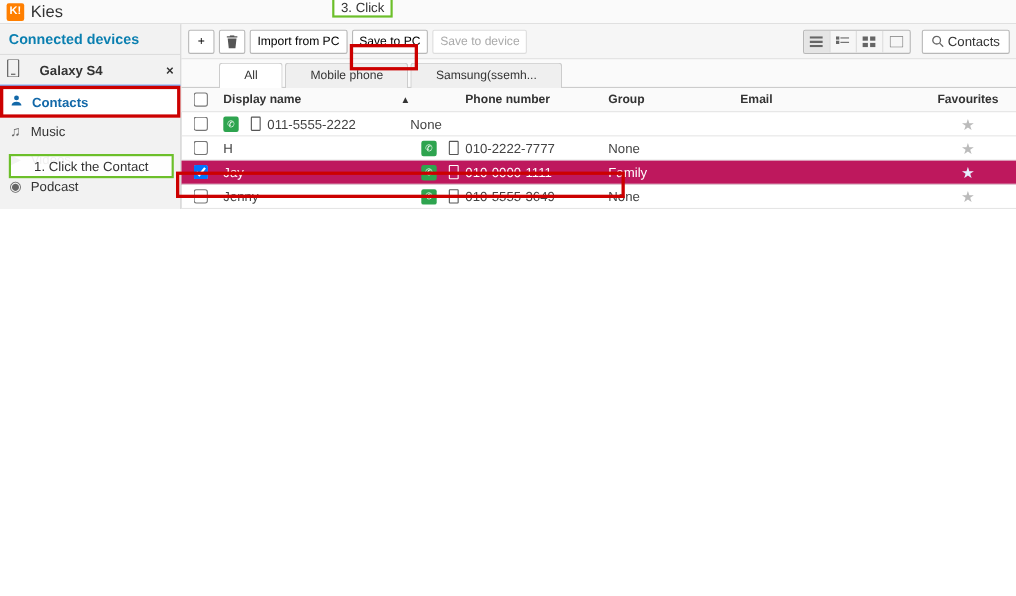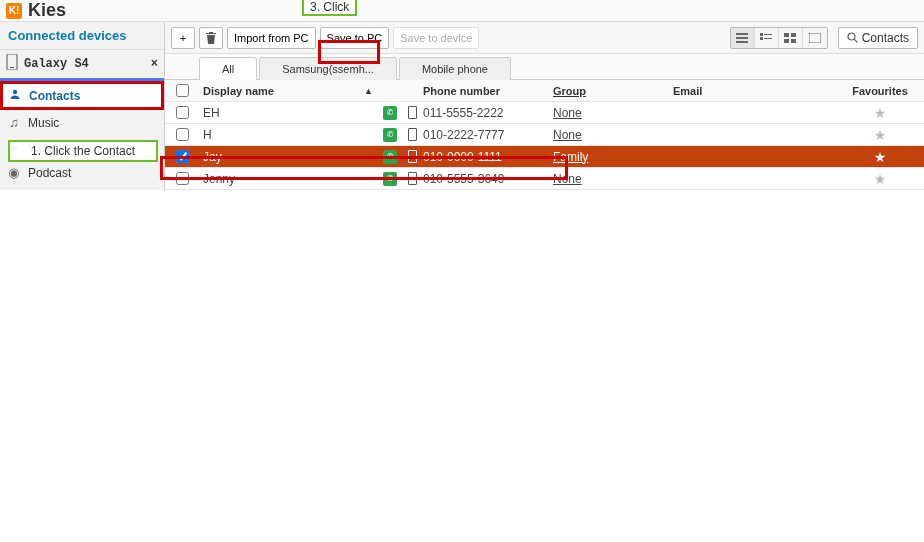--- a/index.html
+++ b/index.html
@@ -1,33 +1,33 @@
 <!DOCTYPE html>
 <html><head>
   <meta charset="utf-8">
   <style>
     * { box-sizing: border-box; margin: 0; padding: 0; }
     body { font-family: "Segoe UI", Tahoma, sans-serif; font-size: 12px; background: #fff; color: #333; width: 924px; }
     
     
     .titlebar { display: flex; align-items: center; height: 22px; background: #fafafa; border-bottom: 1px solid #ddd; padding: 0 6px; }
     .titlebar .logo { display: inline-flex; align-items: center; justify-content: center; width: 16px; height: 16px; background: #ff7f00; color: #fff; font-weight: bold; font-size: 10px; border-radius: 2px; margin-right: 6px; }
-    .titlebar .title { font-weight: bold; font-size: 18px; }
+    .titlebar .title { font-weight: normal; font-size: 15px; }
     
     
     .menubar { display: flex; height: 20px; background: #f6f6f6; border-bottom: 1px solid #ddd; padding-left: 86px; gap: 50px; align-items: center; }
     .menubar span { cursor: default; }
     
     
     .main { display: flex; }
     
     
     .sidebar { width: 165px; background: #f2f2f2; border-right: 1px solid #ccc; }
     .sidebar .header { color: #0a7fb0; font-weight: bold; font-size: 13px; padding: 6px 8px; border-bottom: 1px solid #ddd; }
-    .device-row { display: flex; align-items: center; padding: 4px 6px; border-bottom: 3px solid #3b82f6; gap: 6px; font-family: Liberation Mono, monospace; }
+    .device-row { display: flex; align-items: center; padding: 4px 6px; border-bottom: 1px solid #3b82f6; gap: 18px; }
     .device-row .phone-icon svg { width: 12px; height: 16px; }
     .device-row .name { font-weight: bold; }
     .device-row .close { margin-left: auto; font-weight: bold; cursor: pointer; }
     .side-item { display: flex; align-items: center; padding: 5px 6px; gap: 6px; cursor: pointer; }
     .side-item.contacts { background: #fff; border: 3px solid #cc0000; padding: 3px 4px; }
     .side-item .icon { width: 16px; text-align: center; color: #666; font-size: 13px; }
     .side-item.contacts .icon { color: #1268a8; }
     .side-item.contacts .label { color: #1268a8; font-weight: bold; }
     
     
@@ -48,27 +48,27 @@
     .source-tab.active { background: #fff; font-weight: normal; }
     
     
     .thead, .trow { display: flex; align-items: center; height: 22px; border-bottom: 1px solid #e5e5e5; }
     .thead { background: #fafafa; font-weight: bold; font-size: 11px; }
     .col-check { width: 34px; display: flex; justify-content: center; }
     .col-name { width: 180px; padding-left: 4px; }
     .col-phoneicon { width: 22px; display: flex; justify-content: center; }
     .col-mobicon { width: 22px; display: flex; justify-content: center; }
     .col-phone { width: 130px; }
-    .col-group { width: 120px; text-decoration: underline; }
+    .col-group { width: 120px; }
     .col-email { flex: 1; }
     .col-fav { width: 80px; text-align: center; padding-right: 8px; }
     .thead .col-name { display: flex; align-items: center; }
     .thead .sort { margin-left: auto; margin-right: 6px; font-size: 9px; }
     .trow { color: #444; }
-    .trow.selected { background: #c2410c; color: #fff; }
+    .trow.selected { background: #be185d; color: #fff; }
     .star { color: #bbb; font-size: 14px; }
     .trow.selected .star { color: #e6efff; }
     .phone-green { width: 14px; height: 14px; background: #2ea44f; border-radius: 2px; display: flex; align-items: center; justify-content: center; color: #fff; font-size: 8px; }
     .mob-icon { width: 9px; height: 13px; border: 1px solid #555; border-radius: 1px; display: inline-block; position: relative; }
     .trow.selected .mob-icon { border-color: #fff; }
     
     
     .green-box { position: absolute; border: 2px solid #6cbf2a; background: rgba(255,255,255,0.92); font-size: 12px; display: flex; align-items: center; justify-content: center; text-align: center; padding: 2px 6px; }
     .red-box { position: absolute; border: 3px solid #cc0000; pointer-events: none; }
     
@@ -191,22 +191,22 @@
           <svg width="11" height="11" viewBox="0 0 11 11">
               <circle cx="4.5" cy="4.5" r="3.5" fill="none" stroke="#666" stroke-width="1.2"></circle>
               <line x1="7.2" y1="7.2" x2="10.5" y2="10.5" stroke="#666" stroke-width="1.2"></line>
             </svg>
           <span>Contacts</span>
         </div>
       </div>
 
       <div class="source-tabs">
         <div class="source-tab active">All</div>
+        <div class="source-tab">Mobile phone</div>
         <div class="source-tab">Samsung(ssemh...</div>
-        <div class="source-tab">Mobile phone</div>
       </div>
 
       <div class="thead">
         <div class="col-check">
             <input type="checkbox" style="">
           </div>
         <div class="col-name">
           <span>Display name</span>
             <span class="sort">▲</span>
         </div>
@@ -216,21 +216,20 @@
         <div class="col-group">Group</div>
         <div class="col-email">Email</div>
         <div class="col-fav">Favourites</div>
       </div>
 
       <div id="rows">
           <div class="trow">
             <div class="col-check">
               <input type="checkbox" style="">
             </div>
-            <div class="col-name">EH</div>
             <div class="col-phoneicon">
               <span class="phone-green">✆</span>
             </div>
             <div class="col-mobicon">
               <span class="mob-icon"></span>
             </div>
             <div class="col-phone">011-5555-2222</div>
             <div class="col-group">None</div>
             <div class="col-email"></div>
             <div class="col-fav"><span class="star">★</span></div>

